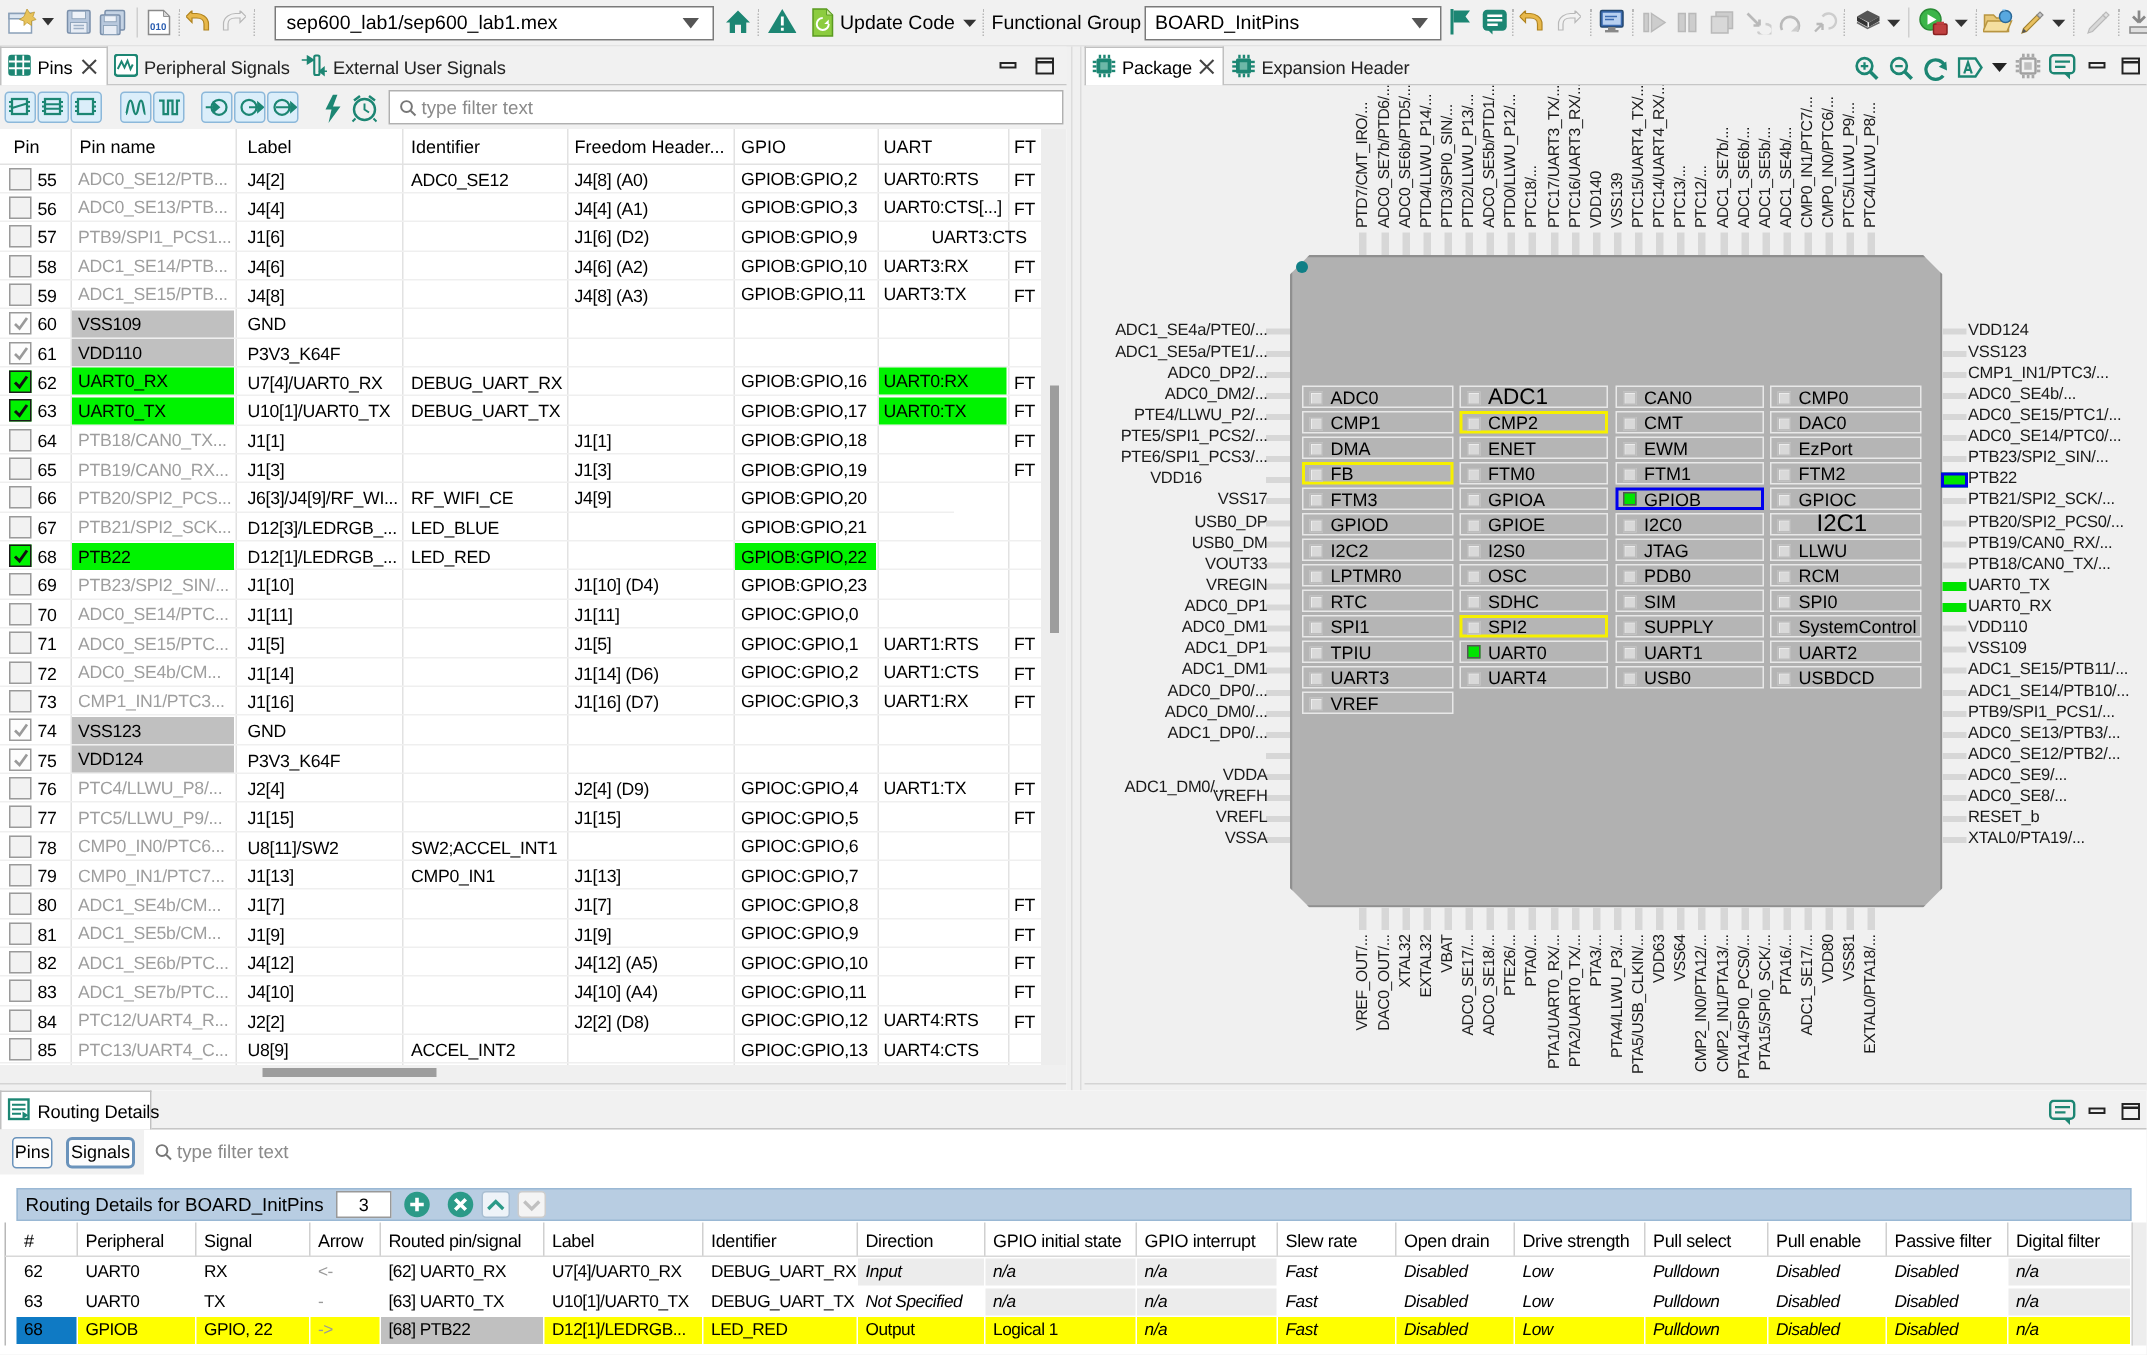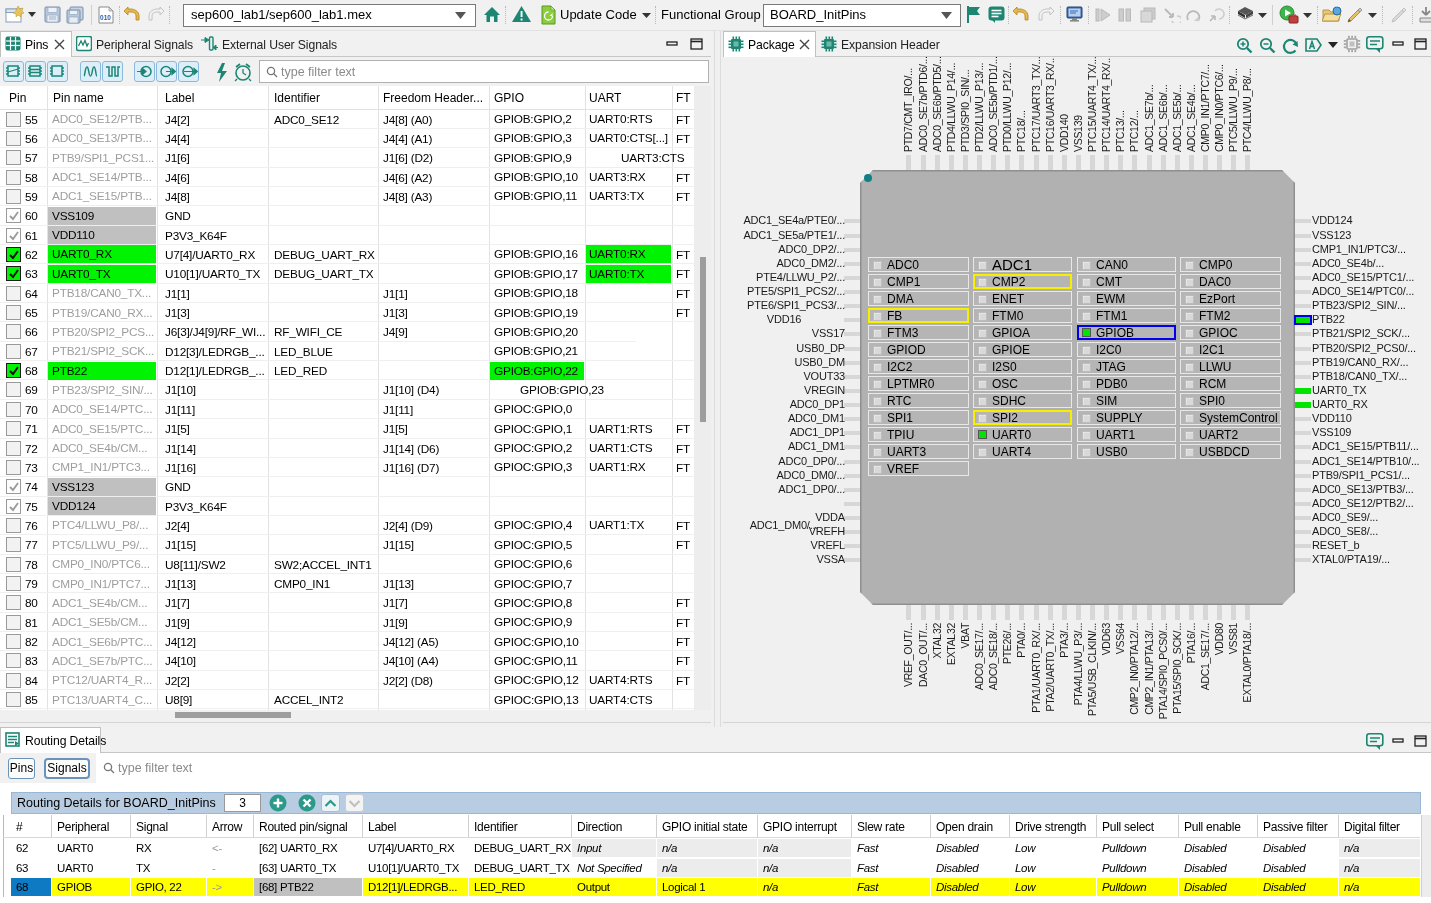--- a/index.html
+++ b/index.html
@@ -442,21 +442,21 @@
 <div class="cell" style="left:490px;top:0.5px;width:94px;height:18px;background:#00f300;padding-left:4px">GPIOB:GPIO,22</div>
 <div class="cell" style="left:586px;top:0.5px;width:85px;height:18px;background:transparent;padding-left:3px"></div>
 </div>
 <div class="ab" style="left:0;top:294.47px;width:694px;height:19.355px;border-bottom:1px solid #efefef">
 <div class="ab" style="left:6px;top:2px;width:15px;height:15px;background:#f2f2f2;border:1px solid #9a9a9a"></div>
 <div class="cell" style="left:25px;top:1px;width:20px;height:18px">69</div>
 <div class="cell" style="left:48px;top:0.5px;width:108px;height:18px;background:transparent;padding-left:4px;color:#9e9e9e">PTB23/SPI2_SIN/...</div>
 <div class="cell" style="left:165px;top:1px;width:102px;height:18px">J1[10]</div>
 <div class="cell" style="left:274px;top:1px;width:103px;height:18px"></div>
 <div class="cell" style="left:383px;top:1px;width:105px;height:18px">J1[10] (D4)</div>
-<div class="cell" style="left:516px;top:0.5px;width:94px;height:18px;background:transparent;padding-left:4px">GPIOB:GPIO,23</div>
+<div class="cell" style="left:490px;top:0.5px;width:94px;height:18px;background:transparent;padding-left:4px">GPIOB:GPIO,23</div>
 <div class="cell" style="left:586px;top:0.5px;width:85px;height:18px;background:transparent;padding-left:3px"></div>
 </div>
 <div class="ab" style="left:0;top:313.82px;width:694px;height:19.355px;border-bottom:1px solid #efefef">
 <div class="ab" style="left:6px;top:2px;width:15px;height:15px;background:#f2f2f2;border:1px solid #9a9a9a"></div>
 <div class="cell" style="left:25px;top:1px;width:20px;height:18px">70</div>
 <div class="cell" style="left:48px;top:0.5px;width:108px;height:18px;background:transparent;padding-left:4px;color:#9e9e9e">ADC0_SE14/PTC...</div>
 <div class="cell" style="left:165px;top:1px;width:102px;height:18px">J1[11]</div>
 <div class="cell" style="left:274px;top:1px;width:103px;height:18px"></div>
 <div class="cell" style="left:383px;top:1px;width:105px;height:18px">J1[11]</div>
 <div class="cell" style="left:490px;top:0.5px;width:94px;height:18px;background:transparent;padding-left:4px">GPIOC:GPIO,0</div>
@@ -992,21 +992,21 @@
 <div class="ab" style="left:150px;top:288.5px;width:9px;height:9px;background:#d9d9d9;border:1px solid #bdbdbd;box-shadow:inset 0.5px 0.5px 0 #f2f2f2"></div>
 <div class="tx" style="left:164px;top:286px;font-size:12px">GPIOD</div>
 <div class="ab" style="left:250px;top:285px;width:99px;height:15px;background:#b5b5b5;border:1px solid #e8e8e8"></div>
 <div class="ab" style="left:255px;top:288.5px;width:9px;height:9px;background:#d9d9d9;border:1px solid #bdbdbd;box-shadow:inset 0.5px 0.5px 0 #f2f2f2"></div>
 <div class="tx" style="left:269px;top:286px;font-size:12px">GPIOE</div>
 <div class="ab" style="left:354px;top:285px;width:99px;height:15px;background:#b5b5b5;border:1px solid #e8e8e8"></div>
 <div class="ab" style="left:359px;top:288.5px;width:9px;height:9px;background:#d9d9d9;border:1px solid #bdbdbd;box-shadow:inset 0.5px 0.5px 0 #f2f2f2"></div>
 <div class="tx" style="left:373px;top:286px;font-size:12px">I2C0</div>
 <div class="ab" style="left:457px;top:285px;width:101px;height:15px;background:#b5b5b5;border:1px solid #e8e8e8"></div>
 <div class="ab" style="left:462px;top:288.5px;width:9px;height:9px;background:#d9d9d9;border:1px solid #bdbdbd;box-shadow:inset 0.5px 0.5px 0 #f2f2f2"></div>
-<div class="tx" style="left:476px;top:286px;font-size:12px">I2C1</div>
+<div class="tx" style="left:488px;top:286px;font-size:16px">I2C1</div>
 <div class="ab" style="left:145px;top:302px;width:101px;height:15px;background:#b5b5b5;border:1px solid #e8e8e8"></div>
 <div class="ab" style="left:150px;top:305.5px;width:9px;height:9px;background:#d9d9d9;border:1px solid #bdbdbd;box-shadow:inset 0.5px 0.5px 0 #f2f2f2"></div>
 <div class="tx" style="left:164px;top:303px;font-size:12px">I2C2</div>
 <div class="ab" style="left:250px;top:302px;width:99px;height:15px;background:#b5b5b5;border:1px solid #e8e8e8"></div>
 <div class="ab" style="left:255px;top:305.5px;width:9px;height:9px;background:#d9d9d9;border:1px solid #bdbdbd;box-shadow:inset 0.5px 0.5px 0 #f2f2f2"></div>
 <div class="tx" style="left:269px;top:303px;font-size:12px">I2S0</div>
 <div class="ab" style="left:354px;top:302px;width:99px;height:15px;background:#b5b5b5;border:1px solid #e8e8e8"></div>
 <div class="ab" style="left:359px;top:305.5px;width:9px;height:9px;background:#d9d9d9;border:1px solid #bdbdbd;box-shadow:inset 0.5px 0.5px 0 #f2f2f2"></div>
 <div class="tx" style="left:373px;top:303px;font-size:12px">JTAG</div>
 <div class="ab" style="left:457px;top:302px;width:101px;height:15px;background:#b5b5b5;border:1px solid #e8e8e8"></div>

